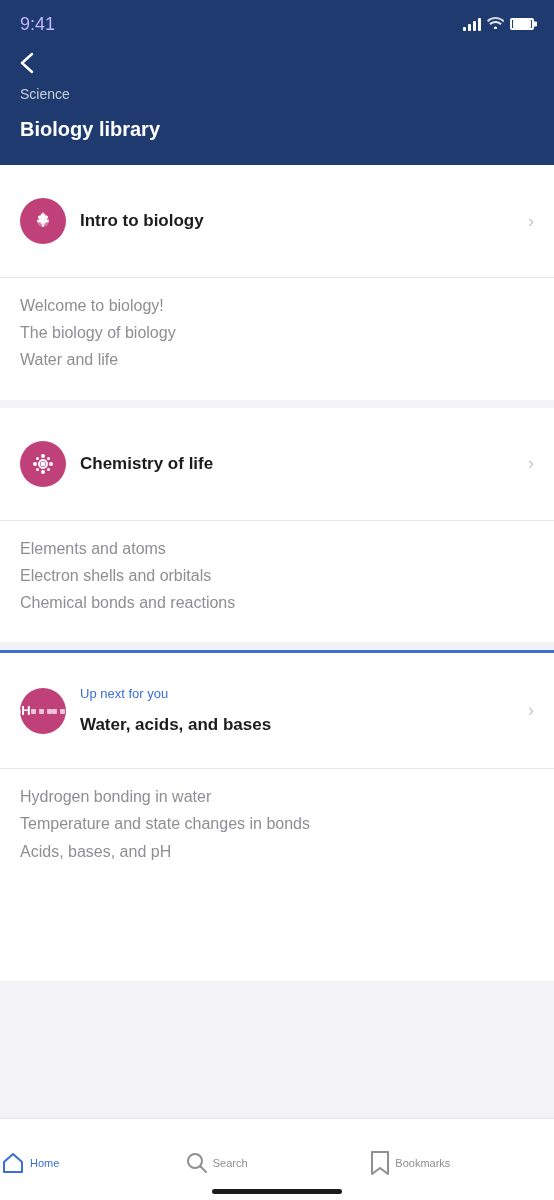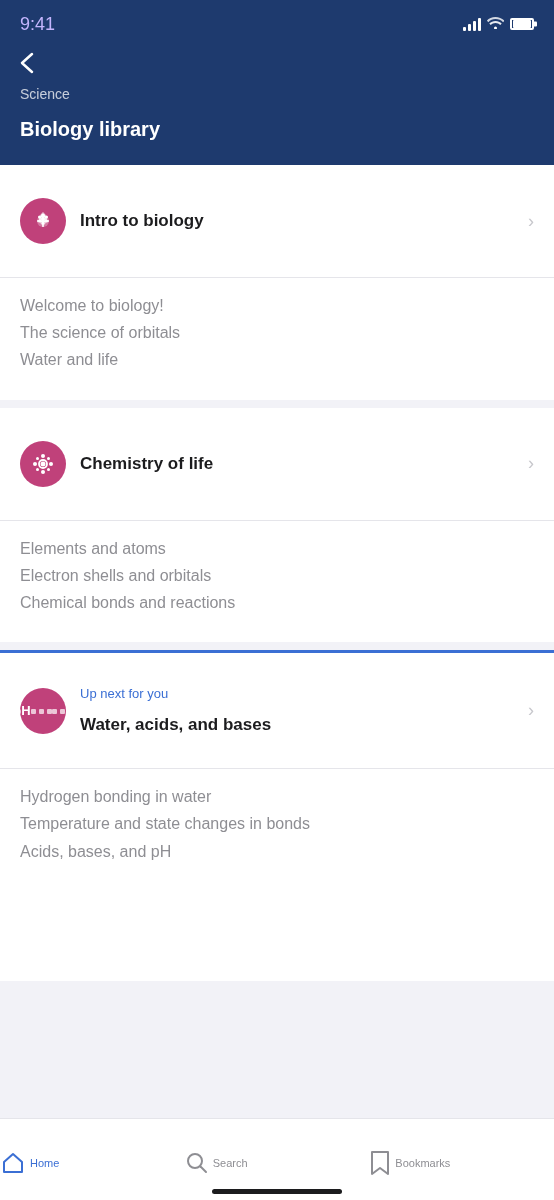--- a/index.html
+++ b/index.html
@@ -308,21 +308,21 @@
           <circle cx="14" cy="12" r="2" fill="white"></circle>
         </svg>
       </div>
       <div class="section-title-wrap">
         <div class="section-title">Intro to biology</div>
       </div>
       <span class="chevron-right">›</span>
     </div>
     <div class="section-items">
       <div class="section-item">Welcome to biology!</div>
-      <div class="section-item">The science of orbitals</div>
+      <div class="section-item">The biology of biology</div>
       <div class="section-item">Water and life</div>
     </div>
   </div>
 
   <div style="height:8px; background:#f2f2f7;"></div>
 
   <div class="section">
     <div class="section-header">
       <div class="section-icon section-icon-chemistry">
         <svg width="28" height="28" viewBox="0 0 28 28" fill="none">

